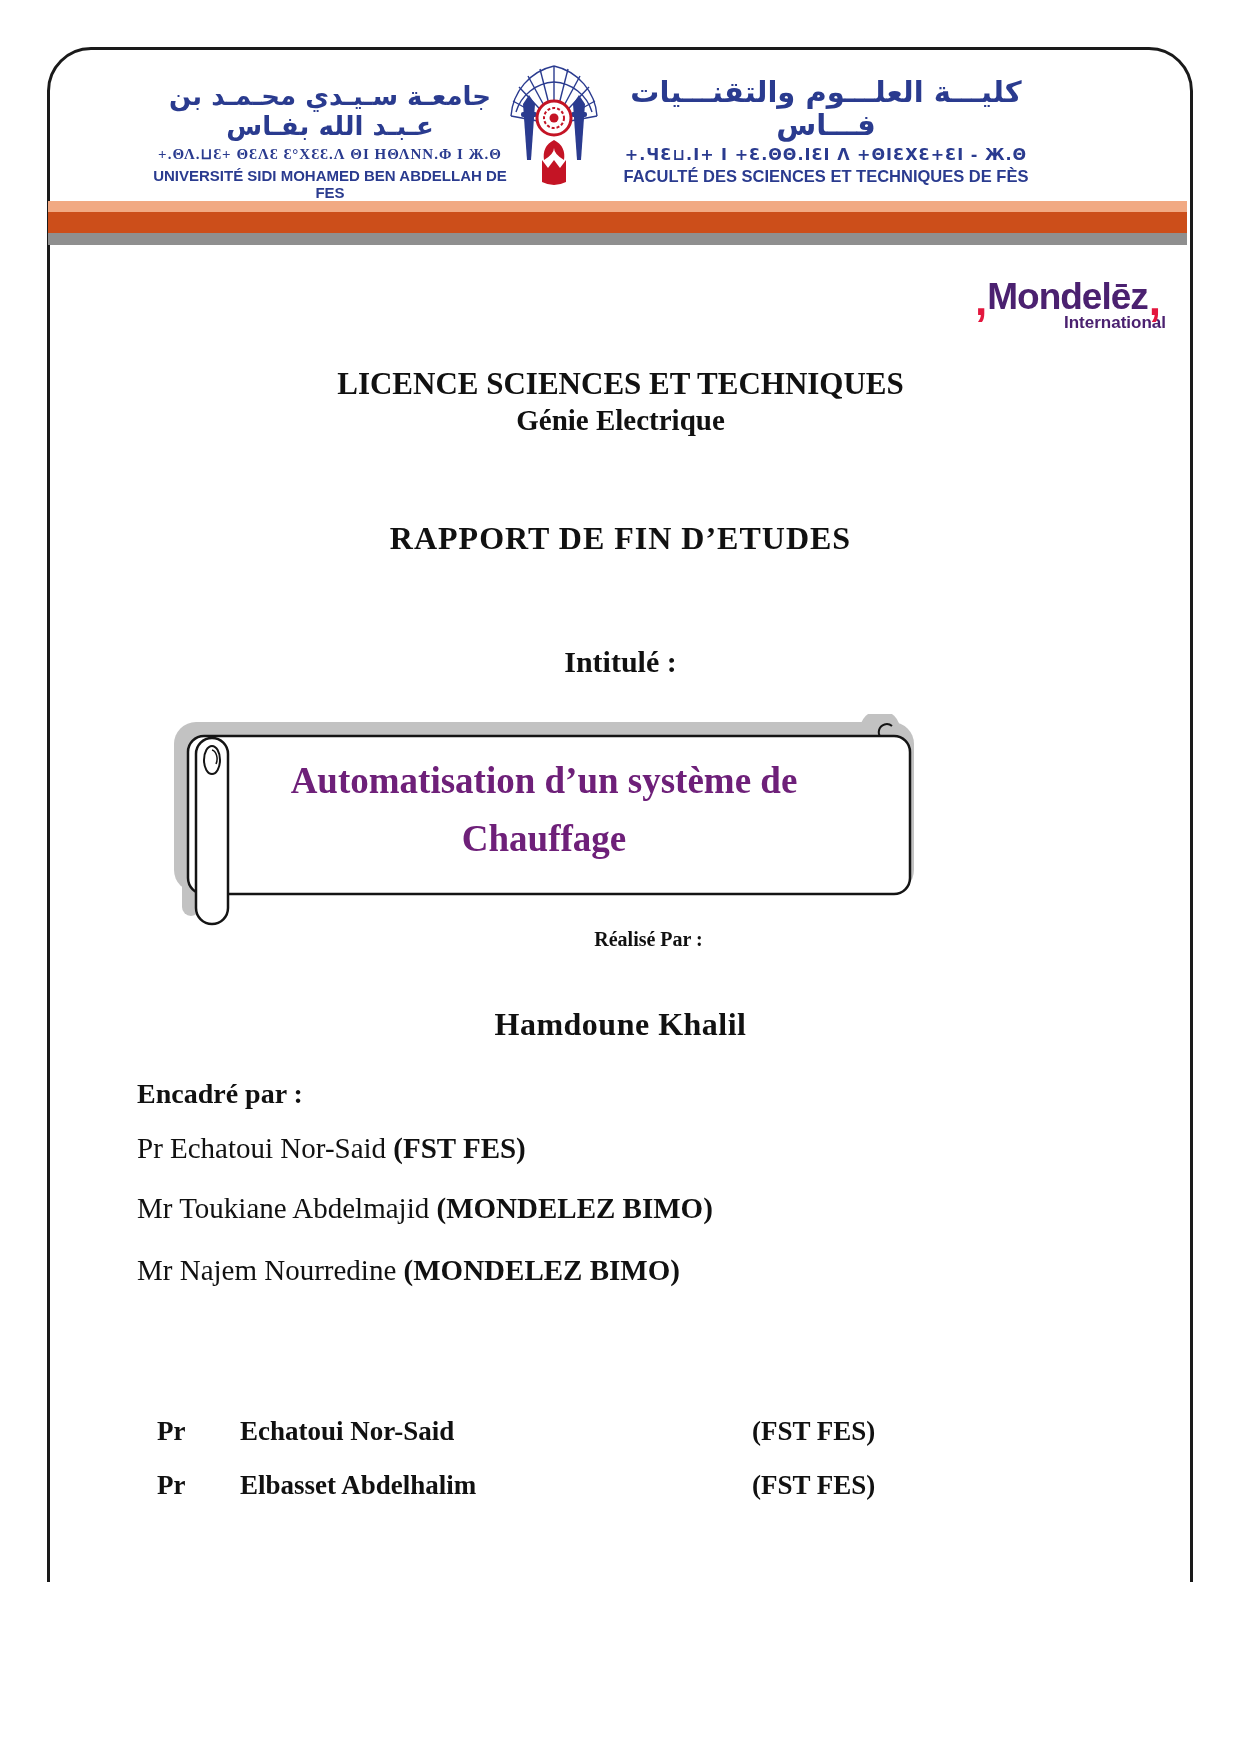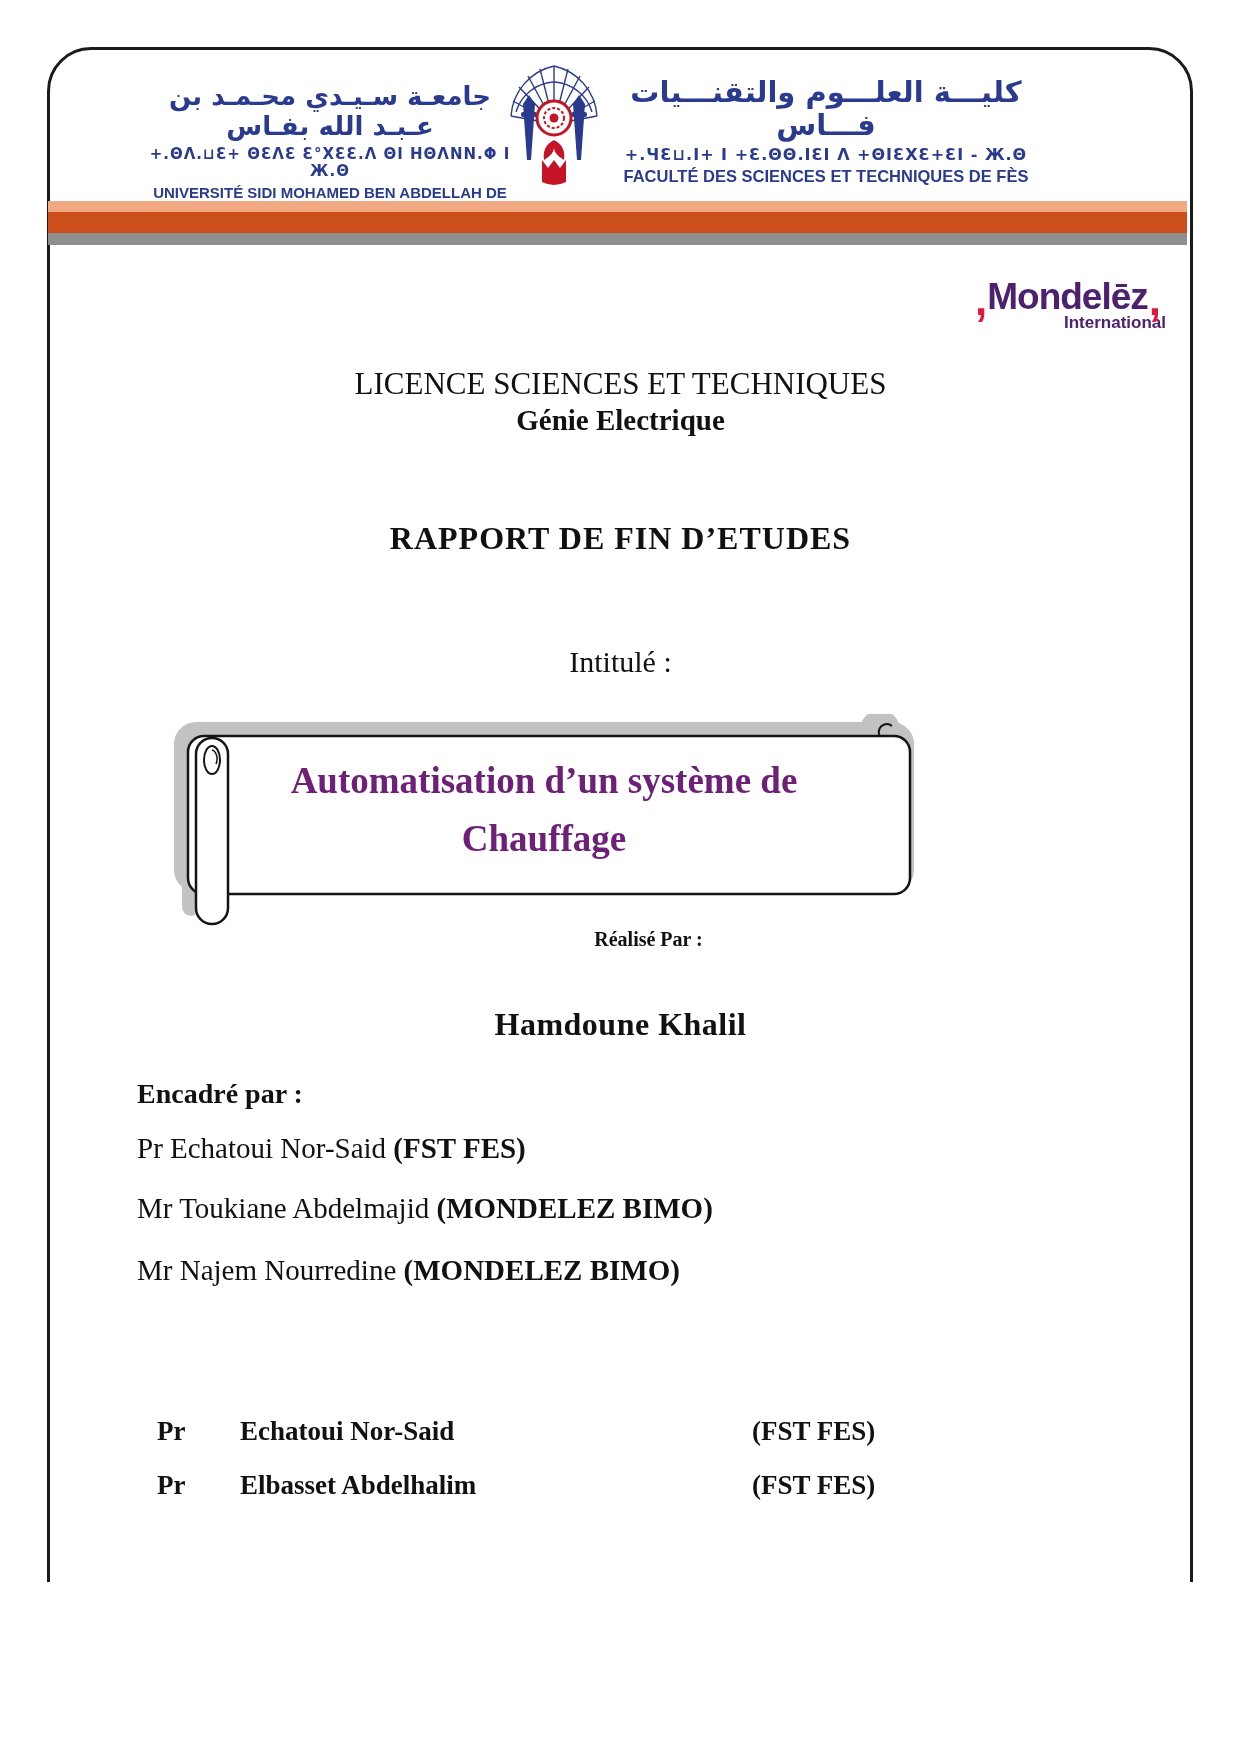--- a/index.html
+++ b/index.html
@@ -10,21 +10,21 @@
   .abs{position:absolute;}
   .centered{left:0;width:1241px;text-align:center;}
 
   
   .hdr-block{color:#2a3b8f;text-align:center;line-height:1.15;}
   .hdr-arabic{font-family:"DejaVu Sans",sans-serif;font-weight:bold;direction:rtl;}
   .hdr-tifinagh{font-family:"DejaVu Sans",sans-serif;font-weight:bold;letter-spacing:1px;}
   .hdr-french{font-family:"Liberation Sans",sans-serif;font-weight:bold;}
   .hdr-left{left:140px;top:82px;width:380px;}
   .hdr-left .hdr-arabic{font-size:26px;}
-  .hdr-left .hdr-tifinagh{font-size:15px;margin-top:4px;}
+  .hdr-left .hdr-tifinagh{font-size:15px;margin-top:4px;font-family:Liberation Serif, serif;}
   .hdr-left .hdr-french{font-size:15px;margin-top:4px;}
   .hdr-right{left:606px;top:76px;width:440px;}
   .hdr-right .hdr-arabic{font-size:29px;}
   .hdr-right .hdr-tifinagh{font-size:16px;margin-top:3px;}
   .hdr-right .hdr-french{font-size:16.5px;margin-top:3px;}
   .emblem{left:508px;top:60px;width:92px;height:132px;}
 
   
   .bar{left:48px;width:1139px;}
   .bar-light{top:201px;height:11px;background:#f1a983;}
@@ -34,24 +34,24 @@
   
   .mondelez{left:955px;top:278px;width:225px;text-align:center;font-family:"Liberation Sans",sans-serif;}
   .mz-word{color:#4b2170;font-weight:bold;font-size:37px;letter-spacing:-1px;line-height:1;}
   .mz-swash{display:inline-block;color:#e3173e;font-weight:bold;font-size:44px;line-height:0;}
   .mz-swash::before{content:",";}
   .mz-swash-left{transform:translateY(6px);margin-right:1px;}
   .mz-swash-right{transform:translateY(6px);margin-left:1px;}
   .mz-sub{color:#4b2170;font-weight:bold;font-size:17px;text-align:right;padding-right:14px;margin-top:-2px;}
 
   
-  .t-licence{top:366px;font-size:31px;font-weight:normal;}
+  .t-licence{top:366px;font-size:31px;font-weight:bold;}
   .t-genie{top:404px;font-size:29px;font-weight:bold;}
   .t-rapport{top:520px;font-size:32px;font-weight:bold;letter-spacing:1px;}
-  .t-intitule{top:645px;font-size:30px;font-weight:normal;}
+  .t-intitule{top:645px;font-size:30px;font-weight:bold;}
 
   
   .banner-svg{left:166px;top:714px;}
   .banner-title{left:234px;top:752px;width:620px;text-align:center;
                 font-size:37px;line-height:58px;font-weight:bold;color:#6e2079;}
 
   
   .t-realise{top:928px;font-size:20px;font-weight:bold;margin-left:28px;}
   .t-author{top:1006px;font-size:32px;font-weight:bold;letter-spacing:0.5px;}
   .t-encadre{left:137px;top:1078px;font-size:28px;font-weight:bold;}

